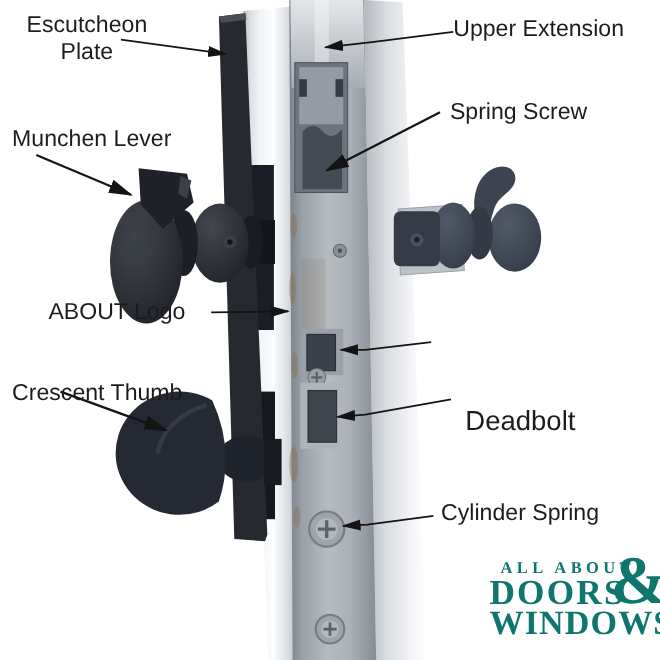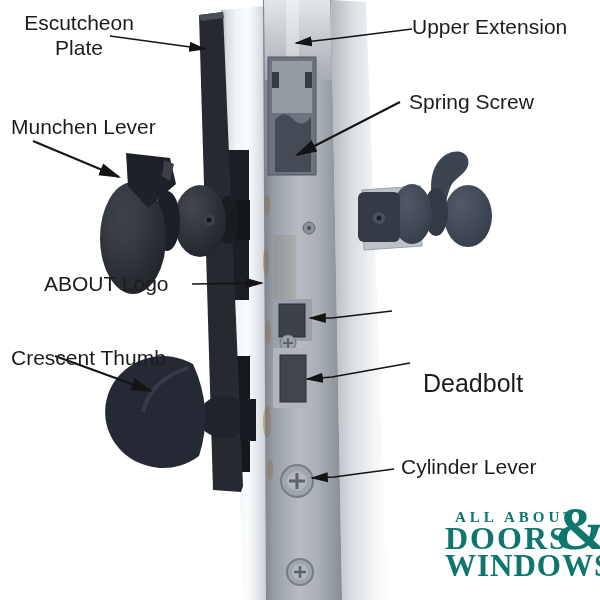--- a/index.html
+++ b/index.html
@@ -152,21 +152,21 @@
     <polyline points="394,469 334,477 312,478" fill="none" stroke="#141414" stroke-width="1.6" marker-end="url(#ah)"></polyline>
   </svg>
 
   <div class="label wrap" style="left:4px;top:10px;width:150px;">Escutcheon Plate</div>
   <div class="label" style="left:412px;top:14px;">Upper Extension</div>
   <div class="label" style="left:409px;top:89px;">Spring Screw</div>
   <div class="label" style="left:11px;top:114px;">Munchen Lever</div>
   <div class="label" style="left:44px;top:271px;">ABOUT Logo</div>
   <div class="label big" style="left:423px;top:349px;margin-top:20px;">Deadbolt</div>
   <div class="label" style="left:11px;top:333px;margin-top:12px;">Crescent Thumb</div>
-  <div class="label" style="left:401px;top:454px;">Cylinder Lever</div>
+  <div class="label" style="left:401px;top:454px;">Cylinder Spring</div>
 
   <div id="watermark">
     <div id="wm-l1" class="wline">ALL ABOUT</div>
     <div id="wm-amp" class="wline">&amp;</div>
     <div id="wm-l2" class="wline">DOORS</div>
     <div id="wm-l3" class="wline">WINDOWS</div>
   </div>
 
 </div>
 

